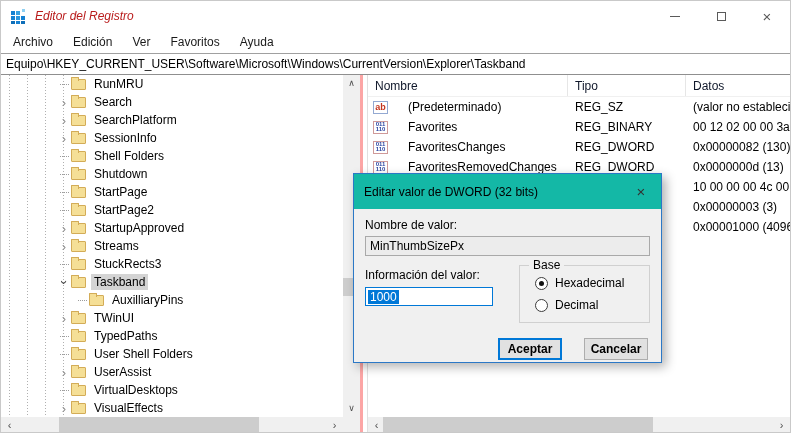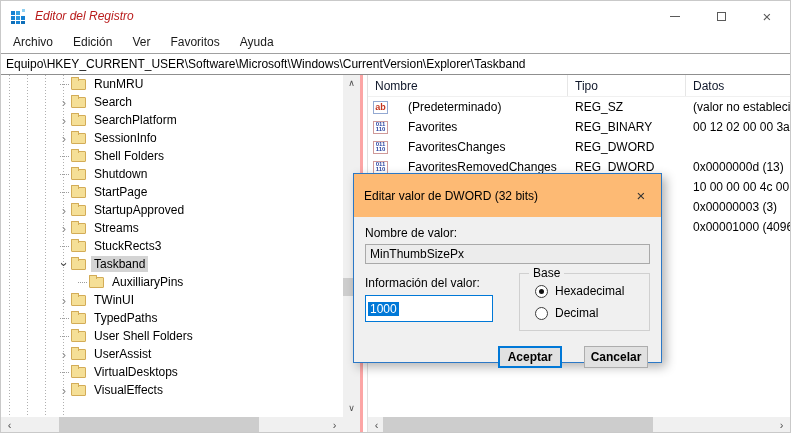--- a/index.html
+++ b/index.html
@@ -74,28 +74,28 @@
   .lcell-type { width:118px; flex:none; padding-left:7px; }
   .lcell-data { flex:1; padding-left:7px; overflow:hidden; }
   .vicon { width:15px; height:13px; flex:none; display:flex; align-items:center; justify-content:center; background:#fff; }
   .vicon.string { border:1px solid #93a9d2; color:#c3341d; font-size:9px; font-weight:bold; }
   .vicon.binary { border:1px solid #cf9a9a; flex-direction:column; color:#2c45a0; font-size:6px; line-height:5px; letter-spacing:0; font-weight:bold; }
   
   .dialog {
     position:absolute; left:352px; top:172px; width:309px; height:190px; z-index:10;
     background:#f0f0f0; border:1px solid #2b78c6; box-shadow:4px 4px 10px rgba(0,0,0,.3);
   }
-  .dlg-titlebar { height:43px; background:#fdba74; display:flex; align-items:center; padding-left:10px; }
+  .dlg-titlebar { height:35px; background:#14b8a6; display:flex; align-items:center; padding-left:10px; }
   .dlg-close { margin-left:auto; width:40px; height:100%; display:flex; align-items:center; justify-content:center; font-size:15px; color:#333; }
   .dlg-body { padding:6px 11px 0 11px; }
   .dlg-label { margin:3px 0 4px 0; color:#000; }
   .dlg-namefield { height:20px; background:#ececec; border:1px solid #a9a9a9; display:flex; align-items:center; padding-left:4px; }
   .dlg-mid { display:flex; margin-top:9px; }
   .dlg-mid-left { width:146px; flex:none; }
-  .value-input { margin-top:5px; width:128px; height:27px; background:#fff; border:1px solid #0078d7; display:flex; align-items:center; padding-left:2px; }
+  .value-input { margin-top:5px; width:128px; height:19px; background:#fff; border:1px solid #0078d7; display:flex; align-items:center; padding-left:2px; }
   .value-selected { background:#0078d7; color:#fff; padding:0 2px; }
   .groupbox { flex:1; margin-left:8px; border:1px solid #d0d0d0; position:relative; padding:10px 0 0 15px; height:58px; }
   .groupbox-legend { position:absolute; top:-8px; left:9px; background:#f0f0f0; padding:0 4px; }
   .radio-row { display:flex; align-items:center; gap:7px; margin-bottom:8px; }
   .radio { width:13px; height:13px; border:1px solid #3c3c3c; border-radius:50%; background:#fff; position:relative; flex:none; }
   .radio.checked::after { content:""; position:absolute; left:3px; top:3px; width:5px; height:5px; border-radius:50%; background:#111; }
   .dlg-buttons { display:flex; justify-content:flex-end; gap:22px; margin-top:15px; padding-right:2px; }
   .btn { min-width:64px; height:22px; background:#e1e1e1; border:1px solid #adadad; display:flex; align-items:center; justify-content:center;font-weight:bold; }
   .btn.default { border:2px solid #0078d7; }
 </style>
@@ -192,20 +192,27 @@
           </div>
           <div class="tree-row">
             <span class="expander">
               <span class="leaf-dash"></span>
             </span>
             <span class="folder"></span>
             <span class="tree-label">StartPage</span>
           </div>
           <div class="tree-row">
             <span class="expander">
+              <span class="leaf-dash"></span>
+            </span>
+            <span class="folder"></span>
+            <span class="tree-label">StartPage2</span>
+          </div>
+          <div class="tree-row">
+            <span class="expander">
               <span>›</span>
             </span>
             <span class="folder"></span>
             <span class="tree-label">StartupApproved</span>
           </div>
           <div class="tree-row">
             <span class="expander">
               <span>›</span>
             </span>
             <span class="folder"></span>
@@ -320,20 +327,21 @@
           </div>
           <div class="lrow">
             <div class="lcell-name">
               <span class="vicon binary">
                 <span>011</span>
                 <span>110</span>
               </span>
               <span>FavoritesChanges</span>
             </div>
             <div class="lcell-type">REG_DWORD</div>
+            <div class="lcell-data">0x00000082 (130)</div>
           </div>
           <div class="lrow">
             <div class="lcell-name">
               <span class="vicon binary">
                 <span>011</span>
                 <span>110</span>
               </span>
               <span>FavoritesRemovedChanges</span>
             </div>
             <div class="lcell-type">REG_DWORD</div>

